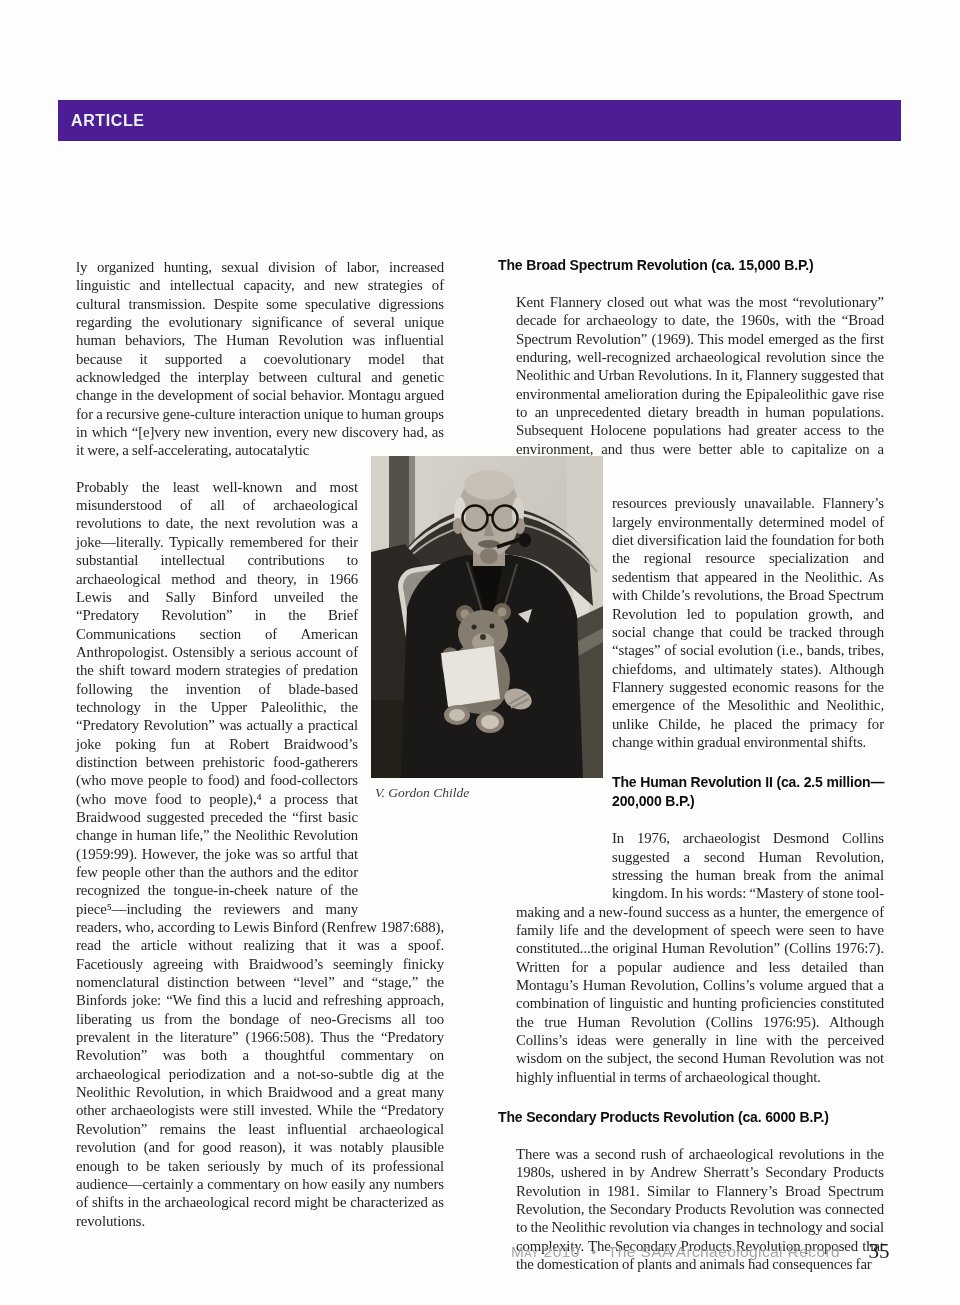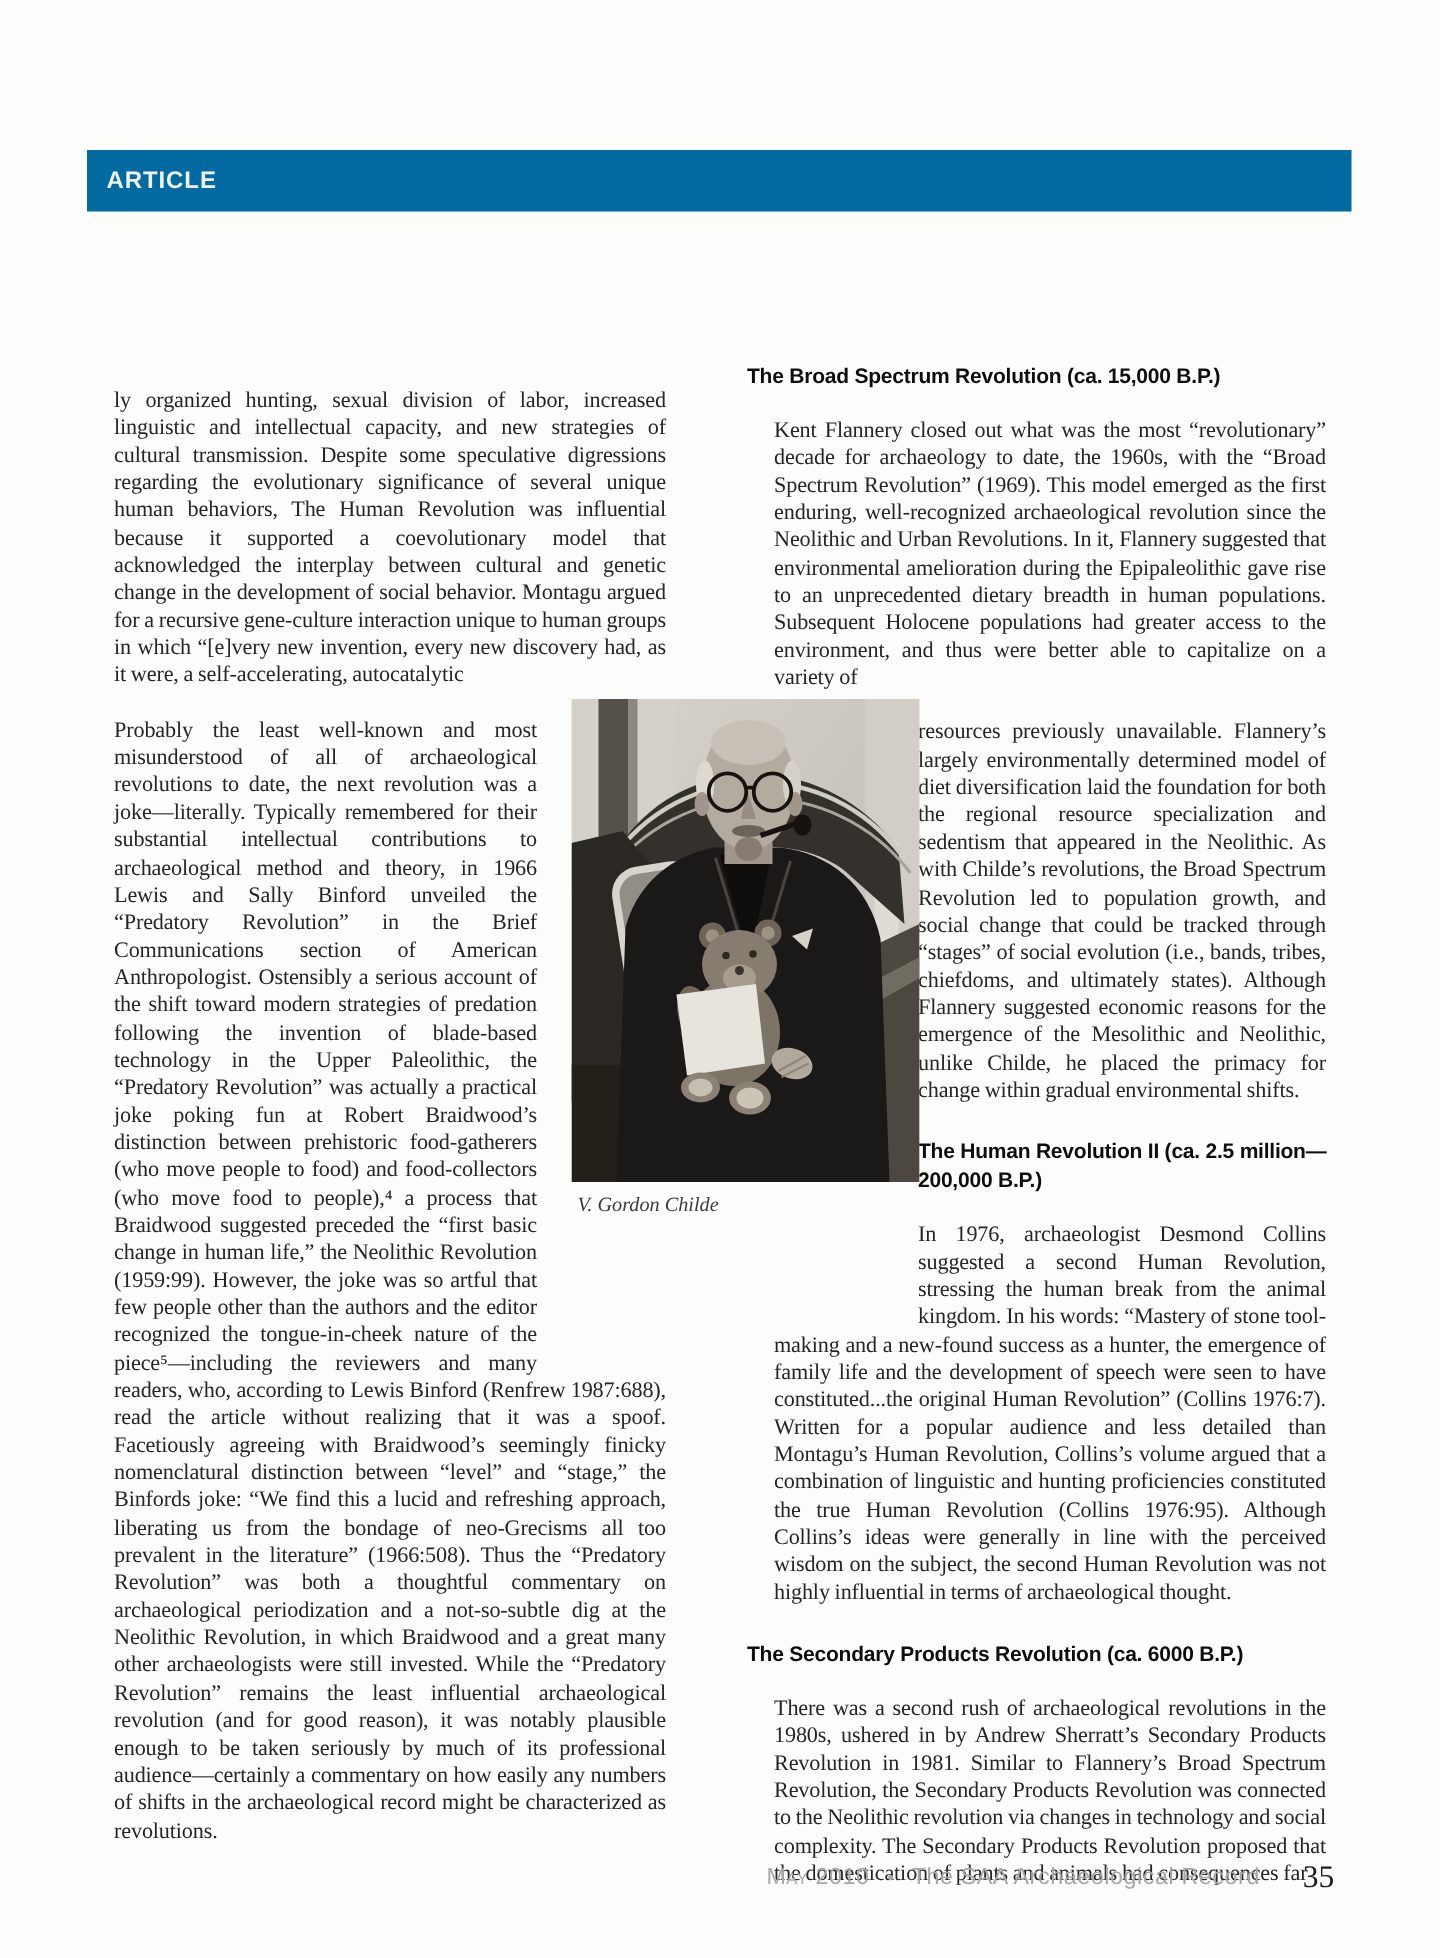--- a/index.html
+++ b/index.html
@@ -7,21 +7,21 @@
     width: 960px; height: 1305px;
     position: relative;
     background: #fdfdfb;
     font-family: "Liberation Serif", serif;
     color: #262522;
     overflow: hidden;
   }
   .banner {
     position: absolute; left: 58px; top: 100px;
     width: 843px; height: 41px;
-    background: #0369a1;
+    background: #4c1d95;
     display: flex; align-items: center;
   }
   .banner-label {
     font-family: "Liberation Sans", sans-serif;
     font-weight: 700; font-size: 16px;
     letter-spacing: 0.6px;
     color: #eef3ea;
     padding-left: 13px;
   }
   .col {
@@ -42,21 +42,21 @@
   }
   .section-heading {
     font-family: "Liberation Sans", sans-serif;
     font-weight: 700;
     font-size: 14px;
     line-height: 19px;
     letter-spacing: -0.15px;
     color: #0d0d0d;
     margin: 22px 0 9px 0;
   }
-  .section-heading.first { margin-top: 1px; }
+  .section-heading.first { margin-top: 16px; }
   .wrap-spacer-right { float: right; width: 104px; height: 424px; }
   .wrap-spacer-left  { float: left;  width: 114px; height: 390px; }
   .figure {
     position: absolute; left: 365px; top: 450px; width: 232px;
   }
   .figure svg { display: block; }
   .figure figcaption {
     margin: 7px 0 0 4px;
     font-style: italic;
     font-size: 13.5px;
@@ -98,21 +98,21 @@
   <h2 class="section-heading first">The Broad Spectrum Revolution (ca. 15,000 B.P.)</h2>
   <p>Kent Flannery closed out what was the most “revolutionary” decade for archaeology to date, the 1960s, with the “Broad Spectrum Revolution” (1969). This model emerged as the first enduring, well-recognized archaeological revolution since the Neolithic and Urban Revolutions. In it, Flannery suggested that environmental amelioration during the Epipaleolithic gave rise to an unprecedented dietary breadth in human populations. Subsequent Holocene populations had greater access to the environment, and thus were better able to capitalize on a variety of</p>
   <div class="wrap-spacer-left"></div>
   <p>resources previously unavailable. Flannery’s largely environmentally determined model of diet diversification laid the foundation for both the regional resource specialization and sedentism that appeared in the Neolithic. As with Childe’s revolutions, the Broad Spectrum Revolution led to population growth, and social change that could be tracked through “stages” of social evolution (i.e., bands, tribes, chiefdoms, and ultimately states). Although Flannery suggested economic reasons for the emergence of the Mesolithic and Neolithic, unlike Childe, he placed the primacy for change within gradual environmental shifts.</p>
   <h2 class="section-heading">The Human Revolution II (ca. 2.5 million—200,000 B.P.)</h2>
   <p>In 1976, archaeologist Desmond Collins suggested a second Human Revolution, stressing the human break from the animal kingdom. In his words: “Mastery of stone tool-making and a new-found success as a hunter, the emergence of family life and the development of speech were seen to have constituted...the original Human Revolution” (Collins 1976:7). Written for a popular audience and less detailed than Montagu’s Human Revolution, Collins’s volume argued that a combination of linguistic and hunting proficiencies constituted the true Human Revolution (Collins 1976:95). Although Collins’s ideas were generally in line with the perceived wisdom on the subject, the second Human Revolution was not highly influential in terms of archaeological thought.</p>
   <h2 class="section-heading">The Secondary Products Revolution (ca. 6000 B.P.)</h2>
   <p>There was a second rush of archaeological revolutions in the 1980s, ushered in by Andrew Sherratt’s Secondary Products Revolution in 1981. Similar to Flannery’s Broad Spectrum Revolution, the Secondary Products Revolution was connected to the Neolithic revolution via changes in technology and social complexity. The Secondary Products Revolution proposed that the domestication of plants and animals had consequences far</p>
 </section>
 
-<figure class="figure" style="margin:16px">
+<figure class="figure" style="margin:6px">
   <svg width="232" height="322" viewBox="0 0 232 322" role="img">
     <defs>
       <linearGradient id="bgg" x1="0" y1="0" x2="1" y2="1">
         <stop offset="0" stop-color="#d8d4cb"></stop>
         <stop offset="1" stop-color="#bdb9b0"></stop>
       </linearGradient>
     </defs>
     <rect width="232" height="322" fill="url(#bgg)"></rect>
     <rect x="0" y="0" width="68" height="130" fill="#d5d1c8"></rect>
     <rect x="18" y="0" width="20" height="100" fill="#55514a"></rect>

